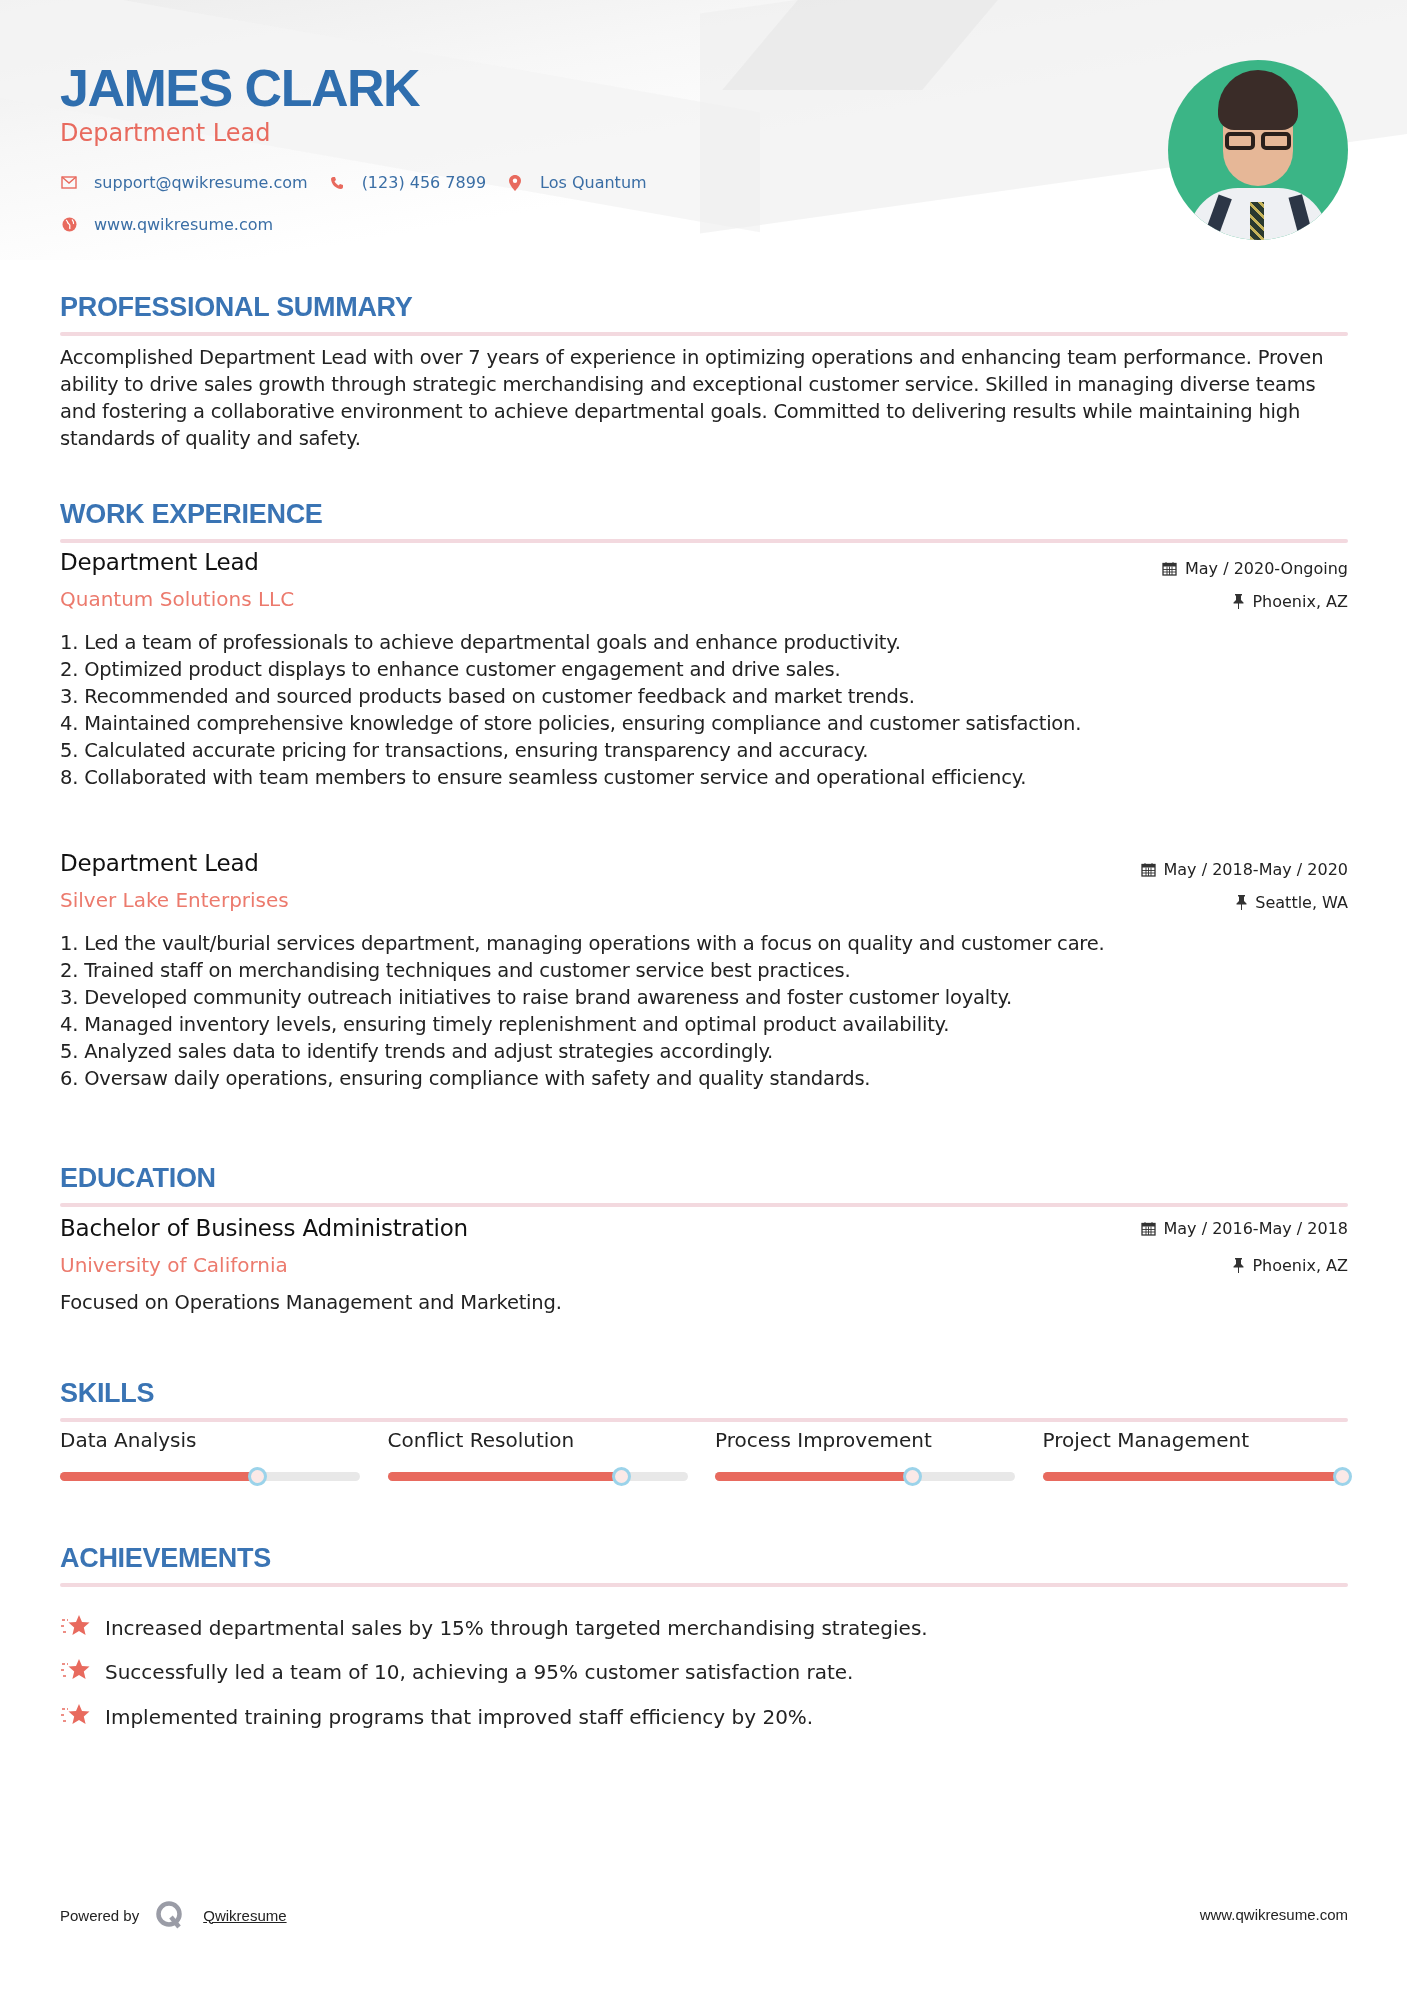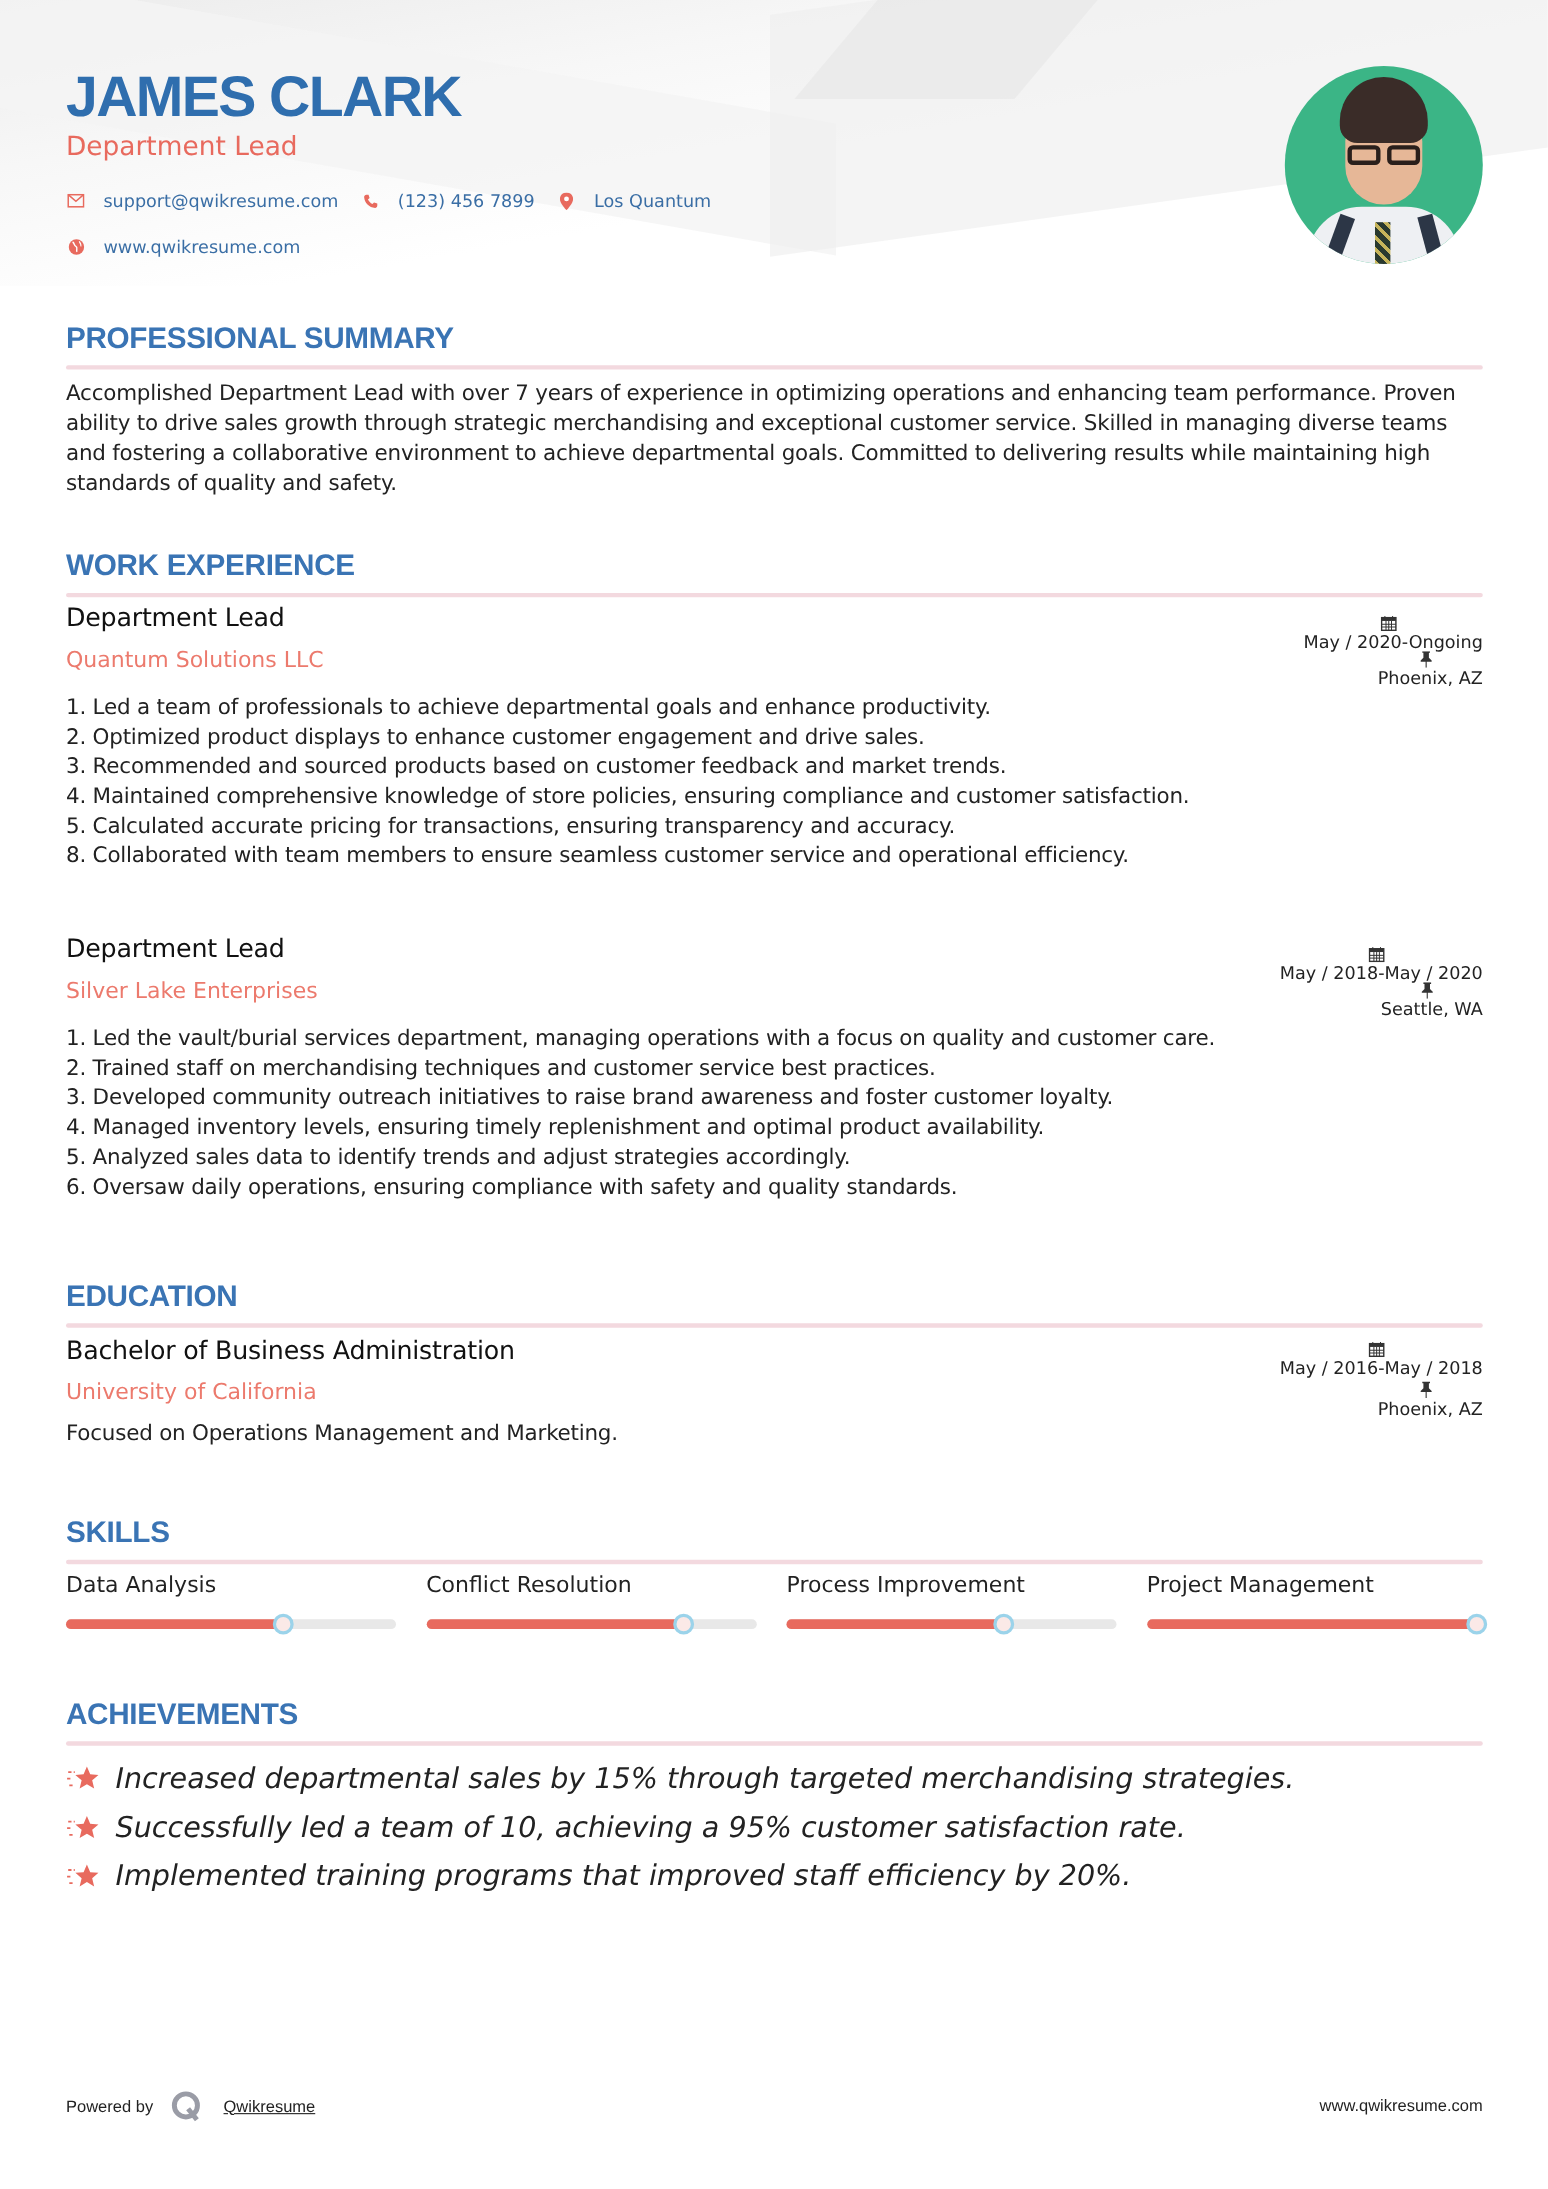--- a/index.html
+++ b/index.html
@@ -50,36 +50,36 @@
 
   .section-head { position: absolute; left: 0; width: 1288px; }
   .section-head h2 { font-family: "Liberation Sans", sans-serif; font-weight: 700; font-size: 27px;
                      color: #3a74b4; letter-spacing: -0.3px; margin-top: 11px; }
   .section-head .rule { margin-top: 9px; height: 4px; background: #f3d9df; border-radius: 2px; }
 
   .para { position: absolute; left: 0; width: 1288px; font-size: 19.5px; line-height: 27px; color: #222; letter-spacing: -0.2px; }
 
   .job-title { position: absolute; left: 0; font-size: 23px; color: #111; letter-spacing: -0.2px; }
   .company { position: absolute; left: 0; font-size: 20px; color: #ec7a6d; }
-  .meta { position: absolute; right: 0; font-size: 16px; color: #222; display: flex; align-items: center; flex-direction: column; }
+  .meta { position: absolute; right: 0; font-size: 16px; color: #222; display: flex; align-items: center; }
   .meta .m-icon { margin-right: 8px; color: #333; font-size: 15px; display: inline-flex; }
 
   .list { position: absolute; left: 0; width: 1288px; list-style: none; font-size: 19.5px;
           line-height: 27px; color: #222; letter-spacing: -0.2px; }
 
   .skills { position: absolute; left: 0; top: 1428px; width: 1310px; display: flex; }
   .skill { width: 329px; }
   .skill-name { font-size: 20px; color: #222; height: 34px; }
   .track { position: relative; width: 300px; height: 9px; background: #e8e8e8; border-radius: 5px; margin-top: 10px; }
   .fill { position: absolute; left: 0; top: 0; height: 9px; background: #e86a5e; border-radius: 5px; }
   .knob { position: absolute; top: -5px; width: 19px; height: 19px; border-radius: 50%;
           border: 3px solid #9bd3ea; background: #fbe9e7; margin-left: -10px; }
 
   .ach-list { position: absolute; left: 0; top: 1595px; list-style: none; }
-  .ach { display: flex; align-items: center; height: 44.5px; font-size: 26px; color: #222; font-style: italic; }
+  .ach { display: flex; align-items: flex-end; height: 44.5px; font-size: 20px; color: #222; }
   .ach-icon { width: 32px; height: 28px; margin-right: 13px; position: relative; }
 
   .footer-left { position: absolute; left: 0; top: 1900px; display: flex; align-items: center; font-family: "Liberation Sans", sans-serif; font-size: 15px; color: #222; }
   .q-logo { margin: 0 18px 0 16px; width: 30px; height: 30px; }
   .footer-link { text-decoration: underline; color: #222; }
   .footer-right { position: absolute; right: 0; top: 1906px; font-family: "Liberation Sans", sans-serif; font-size: 15px; color: #222; }
 </style>
 </head>
 <body>
 

